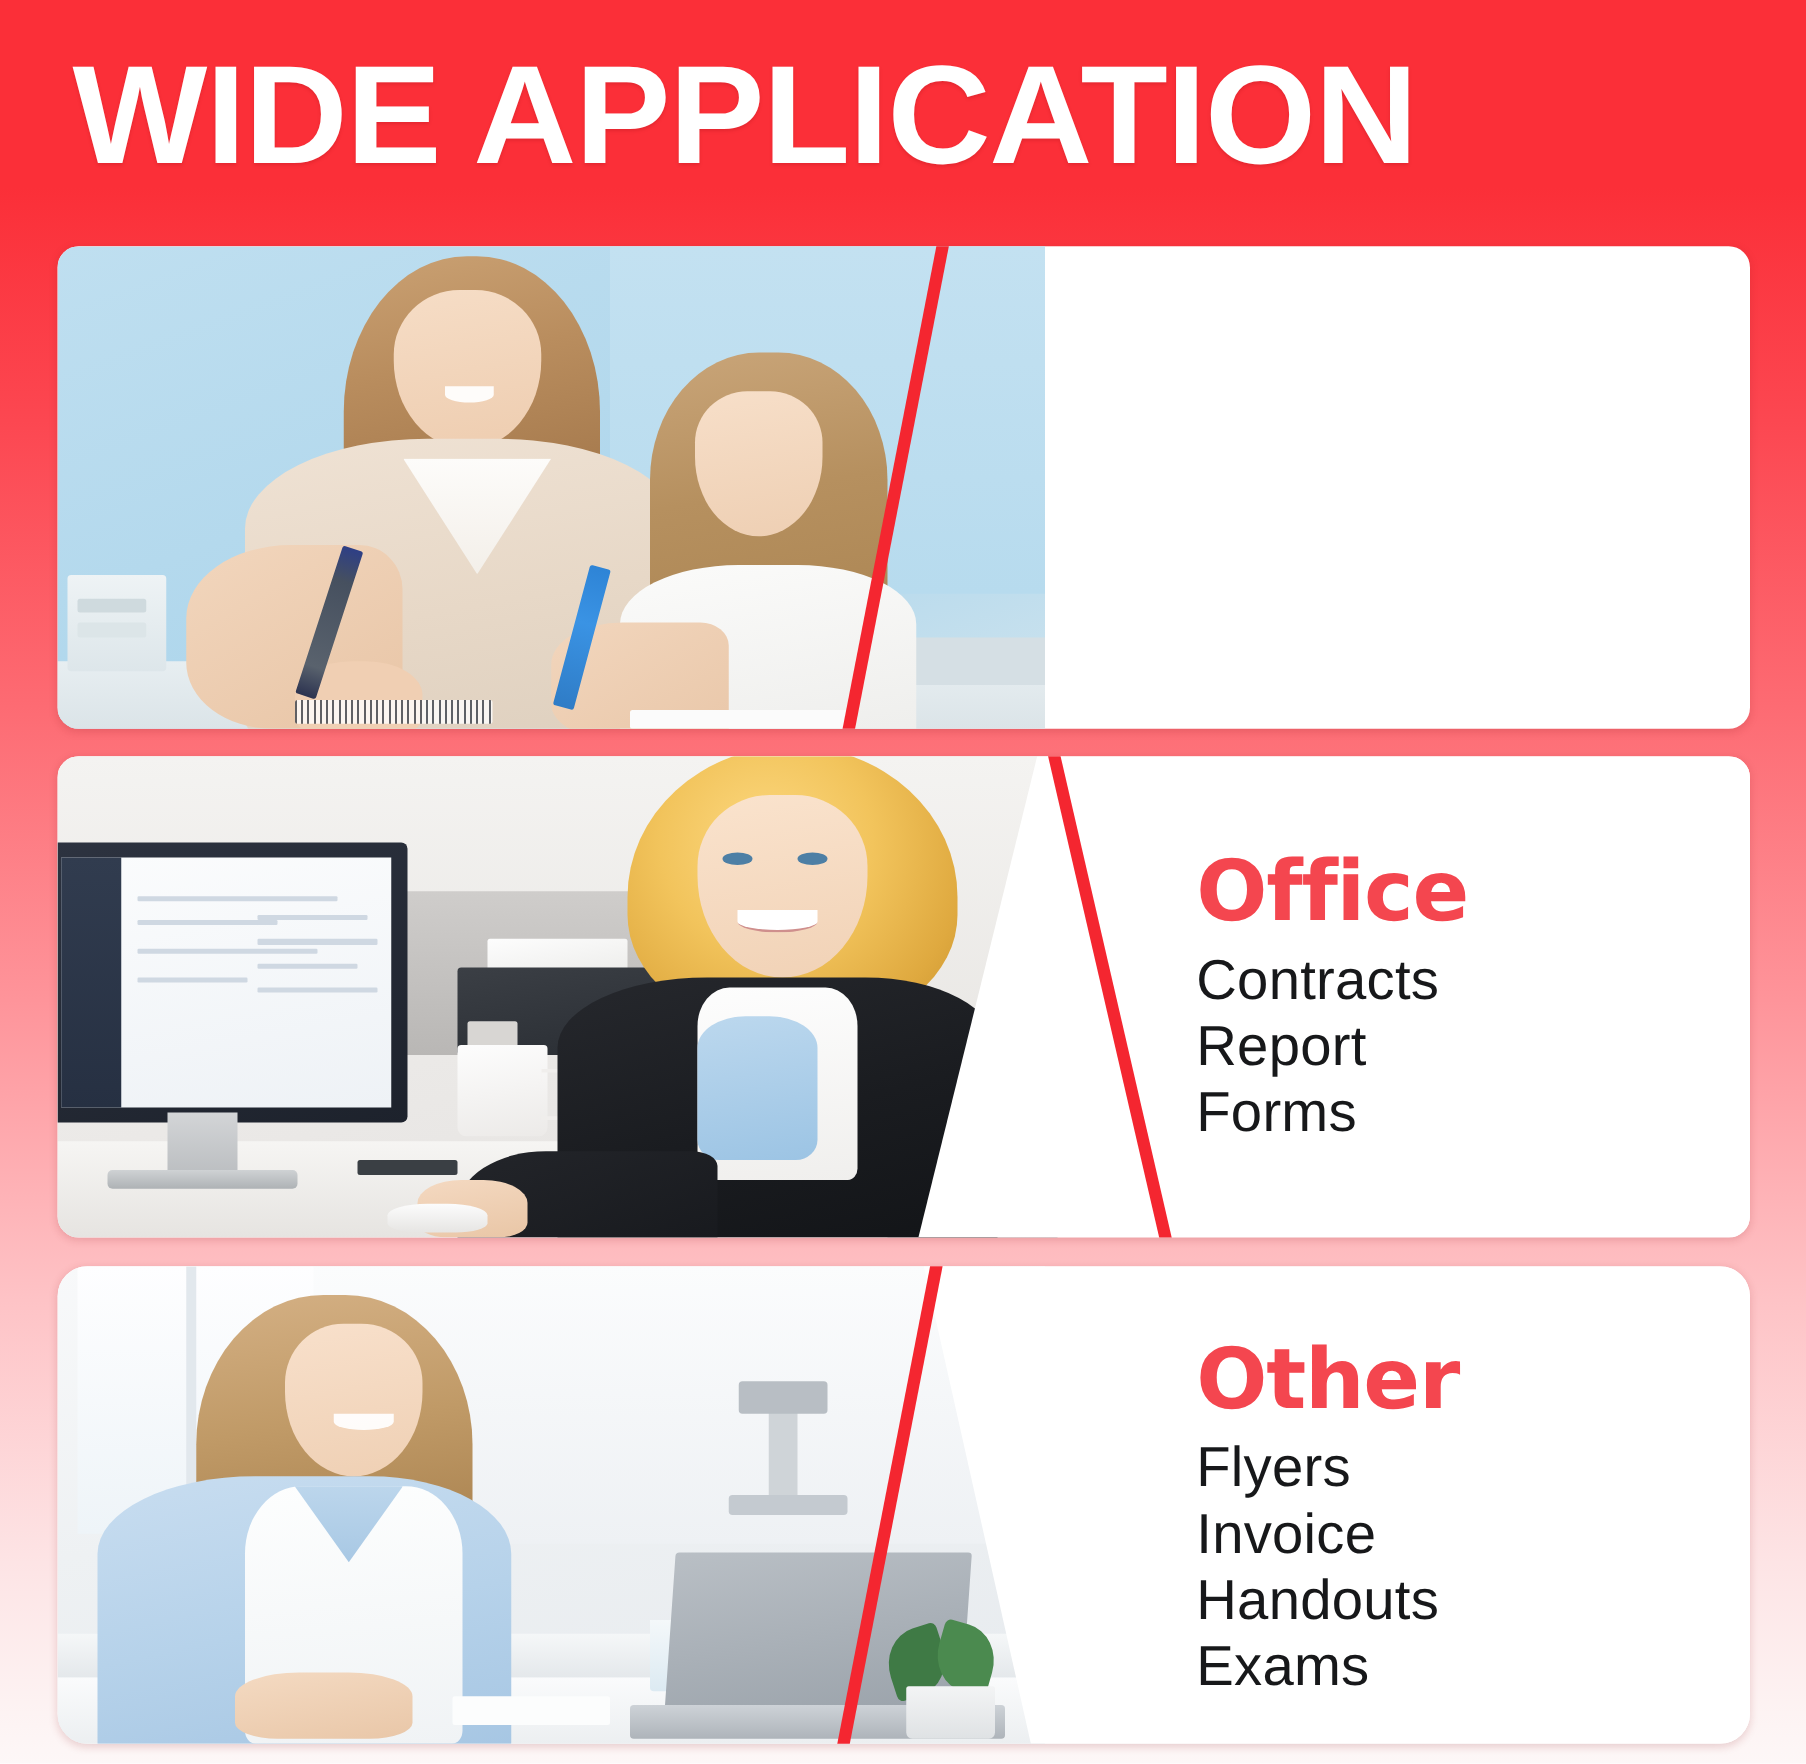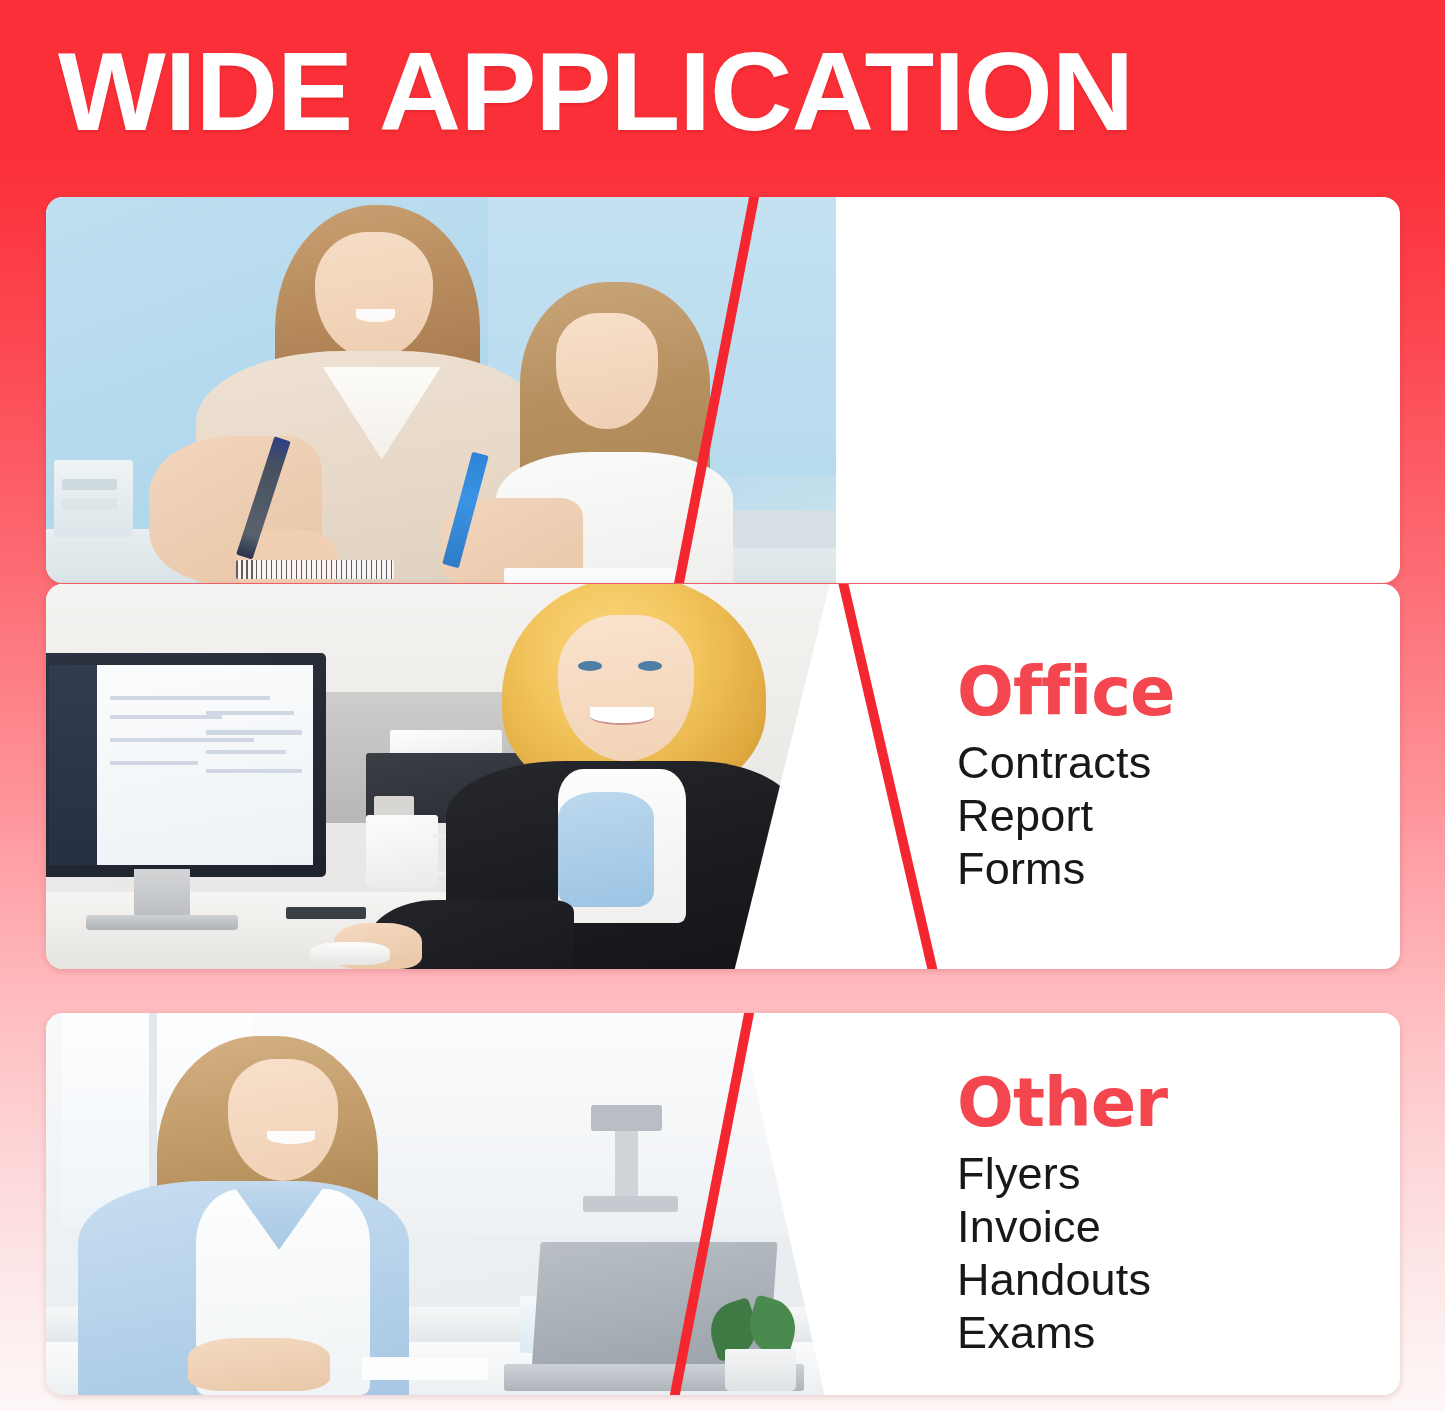--- a/index.html
+++ b/index.html
@@ -56,22 +56,22 @@
   .card {
     position: absolute;
     left: 46px;
     width: 1354px;
     border-radius: 17px;
     overflow: hidden;
     background: #ffffff;
     box-shadow: 0 2px 7px rgba(140, 20, 30, 0.18);
   }
   #card-1 { top: 197px;  height: 386px; }
-  #card-2 { top: 584px;  height: 385px; }
-  #card-3 { top: 1013px; height: 382px; }
+  #card-2 { top: 605px;  height: 385px; }
+  #card-3 { top: 1013px; height: 382px; border-radius: 24px; }
 
   
   .photo {
     position: absolute;
     left: 0;
     top: 0;
     height: 100%;
     width: 800px;
     overflow: hidden;
   }

